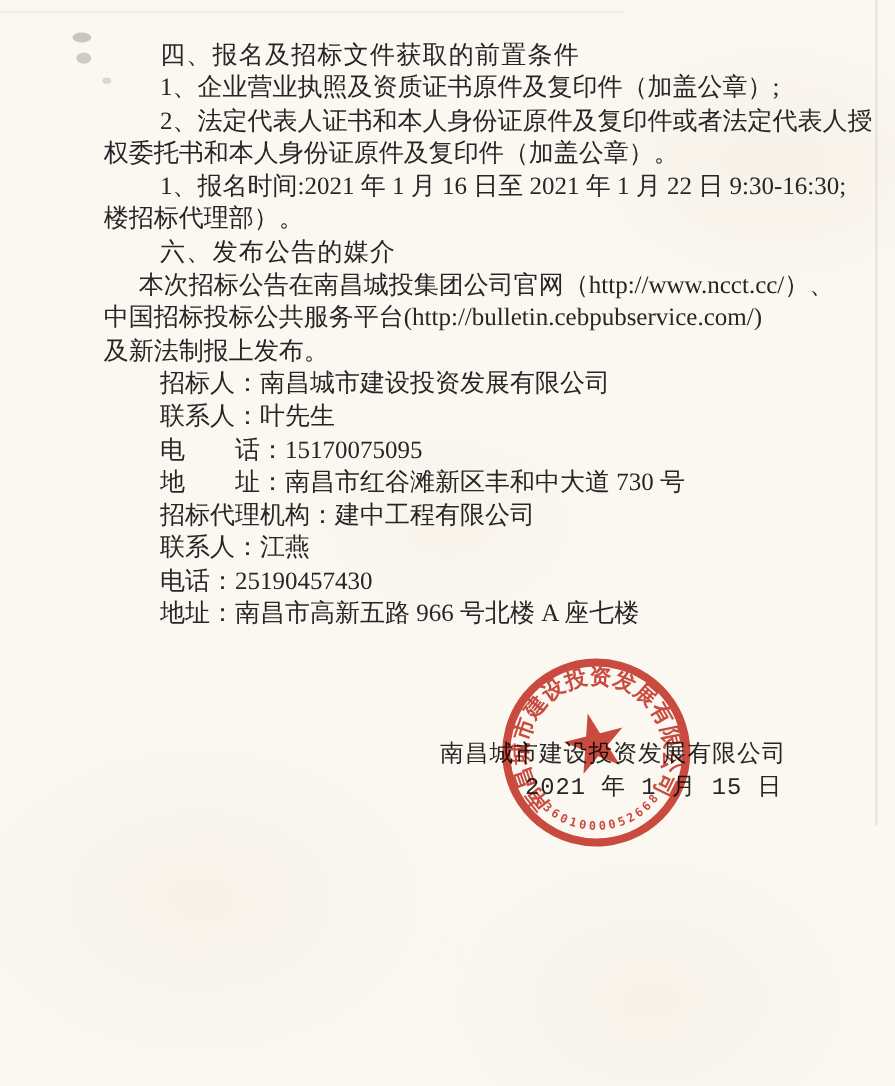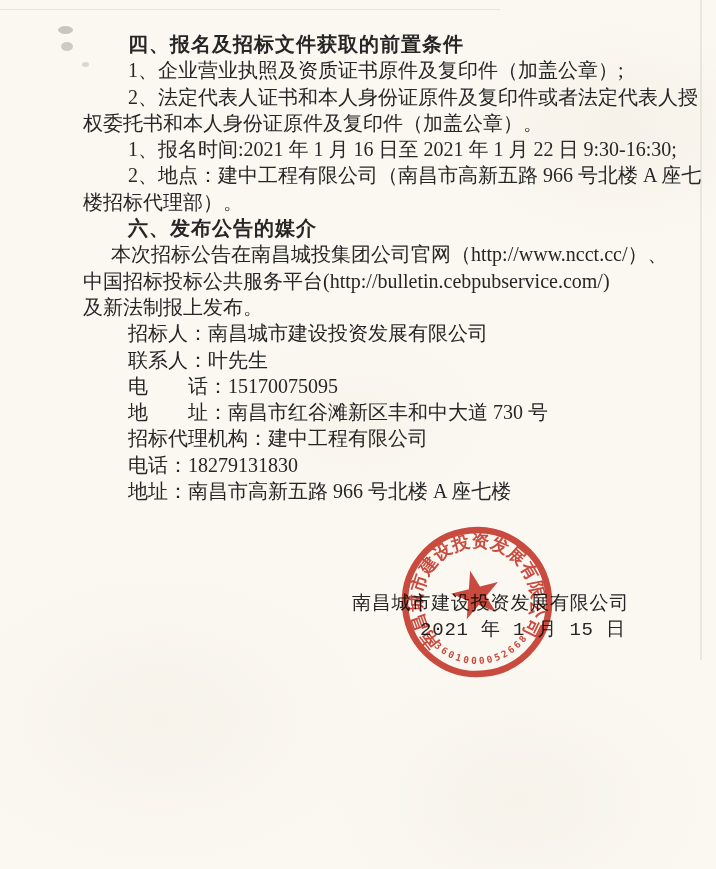--- a/index.html
+++ b/index.html
@@ -30,21 +30,21 @@
   .speck.s2{left:61px;top:42px;width:12px;height:9px;opacity:.40;}
   .speck.s3{left:82px;top:62px;width:7px;height:5px;opacity:.30;}
 
   .doc{
     position:absolute;left:83px;top:31px;width:560px;
     font-size:20px;line-height:26.3px;
   }
   .ln{white-space:nowrap;}
   .ind{padding-left:45px;}
   .para{padding-left:28px;}
-  .bold{font-weight:bold;letter-spacing:1px;}
+  .bold{font-weight:normal;letter-spacing:1px;}
 
   .sig{position:absolute;font-size:19px;letter-spacing:.8px;white-space:nowrap;}
   .sig-company{left:352px;top:590px;}
   .sig-date{left:420px;top:616px;font-family:Liberation Mono, monospace;}
 
   .seal{
     position:absolute;left:395px;top:520px;width:164px;height:164px;
     mix-blend-mode:multiply;opacity:.9;
   }
   .seal .ring{fill:none;stroke:var(--seal-color);stroke-width:6.5px;}
@@ -70,32 +70,32 @@
   <div class="speck s1"></div>
   <div class="speck s2"></div>
   <div class="speck s3"></div>
 
   <div class="doc">
     <div class="ln ind bold">四、报名及招标文件获取的前置条件</div>
     <div class="ln ind">1、企业营业执照及资质证书原件及复印件（加盖公章）;</div>
     <div class="ln ind">2、法定代表人证书和本人身份证原件及复印件或者法定代表人授</div>
     <div class="ln">权委托书和本人身份证原件及复印件（加盖公章）。</div>
     <div class="ln ind">1、报名时间:2021 年 1 月 16 日至 2021 年 1 月 22 日 9:30-16:30;</div>
-    <div class="ln ind">2、地点：建中工程有限公司（南昌市高新五路 966 号北楼 A 座七</div>
     <div class="ln">楼招标代理部）。</div>
     <div class="ln ind bold">六、发布公告的媒介</div>
     <div class="ln para">本次招标公告在南昌城投集团公司官网（http://www.ncct.cc/）、</div>
     <div class="ln">中国招标投标公共服务平台(http://bulletin.cebpubservice.com/)</div>
     <div class="ln">及新法制报上发布。</div>
     <div class="ln ind">招标人：南昌城市建设投资发展有限公司</div>
     <div class="ln ind">联系人：叶先生</div>
     <div class="ln ind">电　　话：15170075095</div>
     <div class="ln ind">地　　址：南昌市红谷滩新区丰和中大道 730 号</div>
     <div class="ln ind">招标代理机构：建中工程有限公司</div>
-    <div class="ln ind">电话：18279131830</div>
+    <div class="ln ind">联系人：江燕</div>
+    <div class="ln ind">电话：25190457430</div>
     <div class="ln ind">地址：南昌市高新五路 966 号北楼 A 座七楼</div>
   </div>
 
   <div class="sig sig-company">南昌城市建设投资发展有限公司</div>
   <div class="sig sig-date">2021 年 1 月 15 日</div>
 
   <svg class="seal" viewBox="0 0 164 164" xmlns="http://www.w3.org/2000/svg">
     <defs>
       <path id="ringPath" d="M 43.1 120.9 A 55 55 0 1 1 120.9 120.9" fill="none"></path>
       <path id="numPath" d="M 23.04 101.16 A 62 62 0 0 0 140.96 101.16" fill="none"></path>

